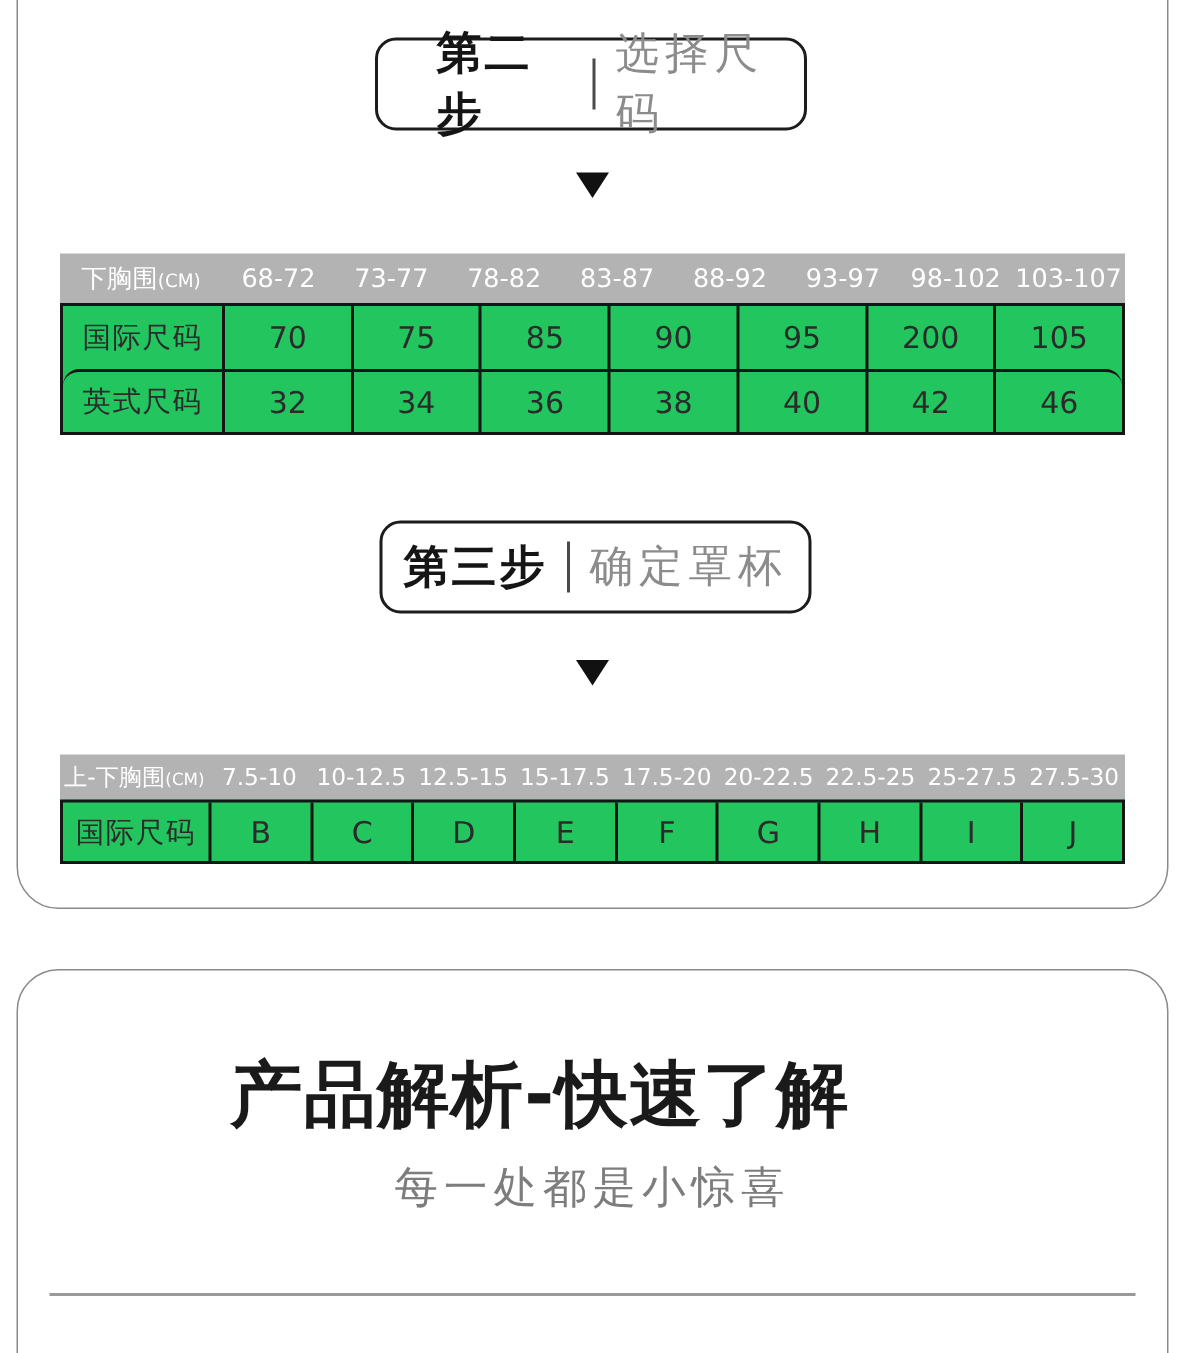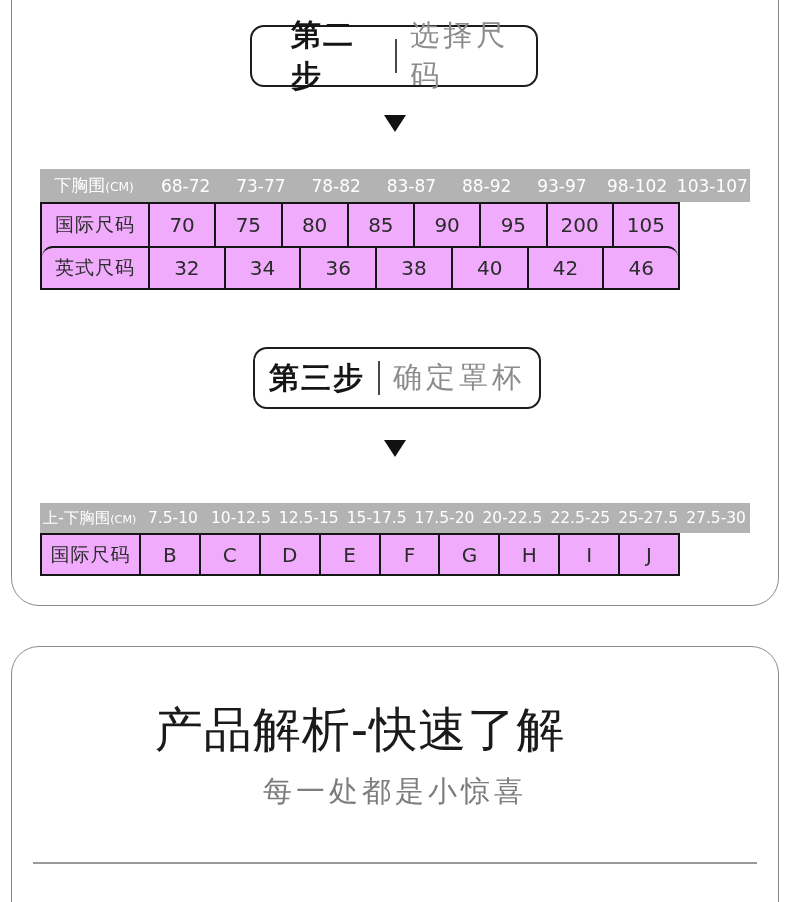--- a/index.html
+++ b/index.html
@@ -30,36 +30,36 @@
   .size-header { position: absolute; left: 40px; width: 710px; background: #b3b3b3; display: flex;
     align-items: center; z-index: 2; color: #ffffff; }
   .size-header .hcell { flex: 1; text-align: center; white-space: nowrap; }
   .size-header .hlabel { flex: 0 0 auto; text-align: center; white-space: nowrap; }
   #band-header { top: 169px; height: 33px; font-size: 17px; }
   #band-header .hlabel { width: 108px; }
   #cup-header { top: 503px; height: 30px; font-size: 15.5px; }
   #cup-header .hlabel { width: 99px; }
   .unit { font-size: 0.72em; }
 
-  .size-body { position: absolute; left: 40px; width: 640px; border: 2px solid #151515; z-index: 2; background: #f0abfc; }
+  .size-body { position: absolute; left: 40px; width: 710px; border: 2px solid #151515; z-index: 2; background: #22c55e; }
   .size-row { display: flex; }
   .size-row + .size-row { border-top: 2px solid #151515; border-radius: 11px; }
   .size-row .cell { flex: 1; border-left: 2px solid #151515; display: flex; align-items: center;
     justify-content: center; font-size: 20px; color: #2b2b2b; }
   .size-row .cell.label { border-left: none; flex: 0 0 auto; font-size: 19px; letter-spacing: 1px; }
   #band-body { top: 202px; }
   #band-body .size-row { height: 42px; }
   #band-body .cell.label { width: 106px; }
   #cup-body { top: 533px; }
   #cup-body .size-row { height: 39px; }
   #cup-body .cell.label { width: 97px; }
 
   
   .analysis-title { position: absolute; left: 0; top: 698px; width: 720px; text-align: center;
-    font-size: 48px; font-weight: 400; color: #1a1a1a; letter-spacing: 1px; z-index: 2; }
+    font-size: 48px; font-weight: 700; color: #1a1a1a; letter-spacing: 1px; z-index: 2; }
   .analysis-subtitle { position: absolute; left: 0; top: 772px; width: 790px; text-align: center;
     font-size: 29px; font-weight: 400; color: #7d7d7d; letter-spacing: 4px; z-index: 2; }
   .analysis-rule { position: absolute; left: 33px; top: 862px; width: 724px; height: 2px; background: #9a9a9a; z-index: 2; }
 </style>
 </head>
 <body>
 
 <div class="panel panel-top"></div>
 <div class="panel panel-bottom"></div>
 
@@ -80,21 +80,20 @@
   <span class="hcell">93-97</span>
   <span class="hcell">98-102</span>
   <span class="hcell">103-107</span>
 </div>
 
 <div class="size-body" id="band-body">
   <div class="size-row">
     <div class="cell label">国际尺码</div>
     <div class="cell">70</div>
     <div class="cell">75</div>
-    <div class="cell">80</div>
     <div class="cell">85</div>
     <div class="cell">90</div>
     <div class="cell">95</div>
     <div class="cell">200</div>
     <div class="cell">105</div>
   </div>
   <div class="size-row">
     <div class="cell label">英式尺码</div>
     <div class="cell">32</div>
     <div class="cell">34</div>

